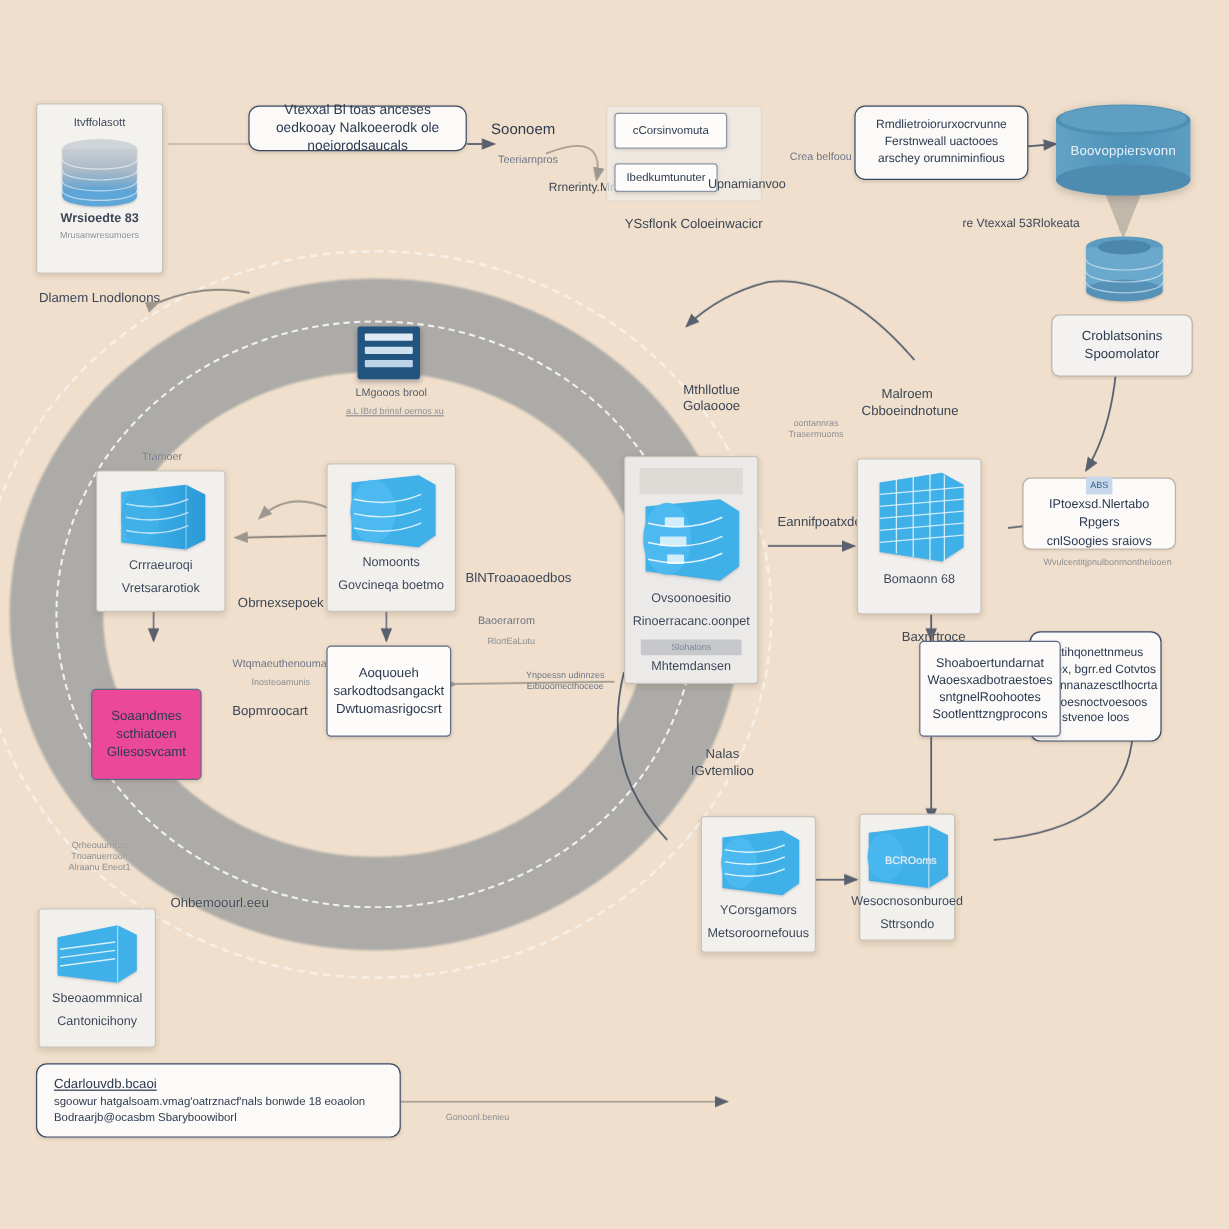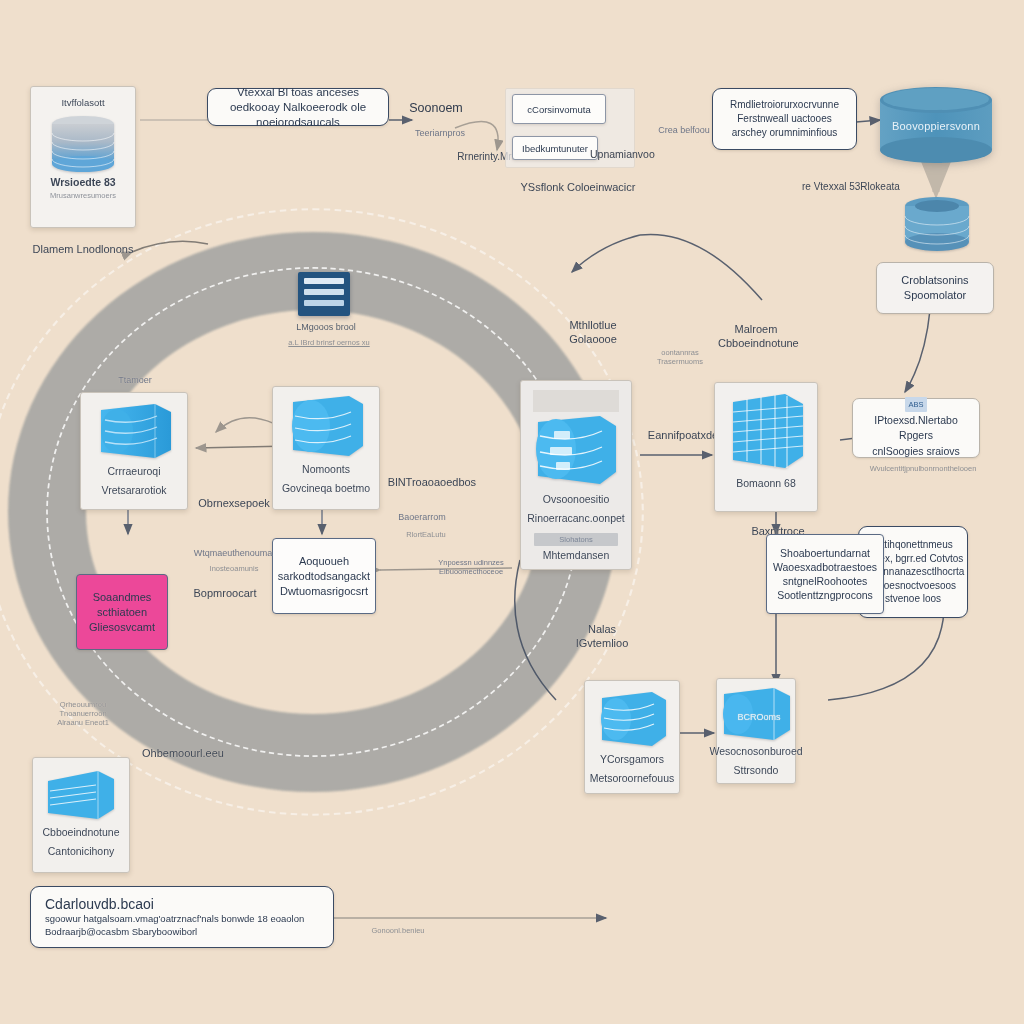--- a/index.html
+++ b/index.html
@@ -398,24 +398,24 @@
   <div class="abs card" style="left:32px;top:757px;width:98px;height:116px;">
     <svg class="ico" width="78" height="58" viewBox="0 0 78 58">
       <path d="M6,16 L56,6 L72,14 L72,44 L56,54 L6,48 Z" fill="#3fb0e8"></path>
       <g stroke="#ffffff" stroke-opacity=".8" fill="none" stroke-width="1.2">
         <path d="M8,26 L54,20"></path>
           <path d="M8,33 L54,27"></path>
           <path d="M8,40 L54,34"></path>
       </g>
       <path d="M56,6 L56,54" stroke="#cfe9fa" stroke-opacity=".7" fill="none"></path>
     </svg>
-    <div class="cap">Cbboeindnotune</div>
+    <div class="cap">Sbeoaommnical</div>
     <div class="cap" style="padding-top:0;">Cantonicihony</div>
   </div>
 
   <div class="abs callout" style="left:30px;top:886px;width:304px;height:62px;flex-direction:column;align-items:flex-start;padding:8px 14px;">
-    <span style="font-size:14px;">Cdarlouvdb.bcaoi</span>
+    <span style="font-size:11px;text-decoration:underline;">Cdarlouvdb.bcaoi</span>
     <span style="font-size:9.5px;line-height:13px;text-align:left;">sgoowur hatgalsoam.vmag'oatrznacf'nals bonwde 18 eoaolon Bodraarjb@ocasbm Sbaryboowiborl</span>
   </div>
   <div class="lbl xs" style="left:352px;top:926px;width:92px;">Gonoonl.benieu</div>
 
 
 </div>
 
 </body></html>

